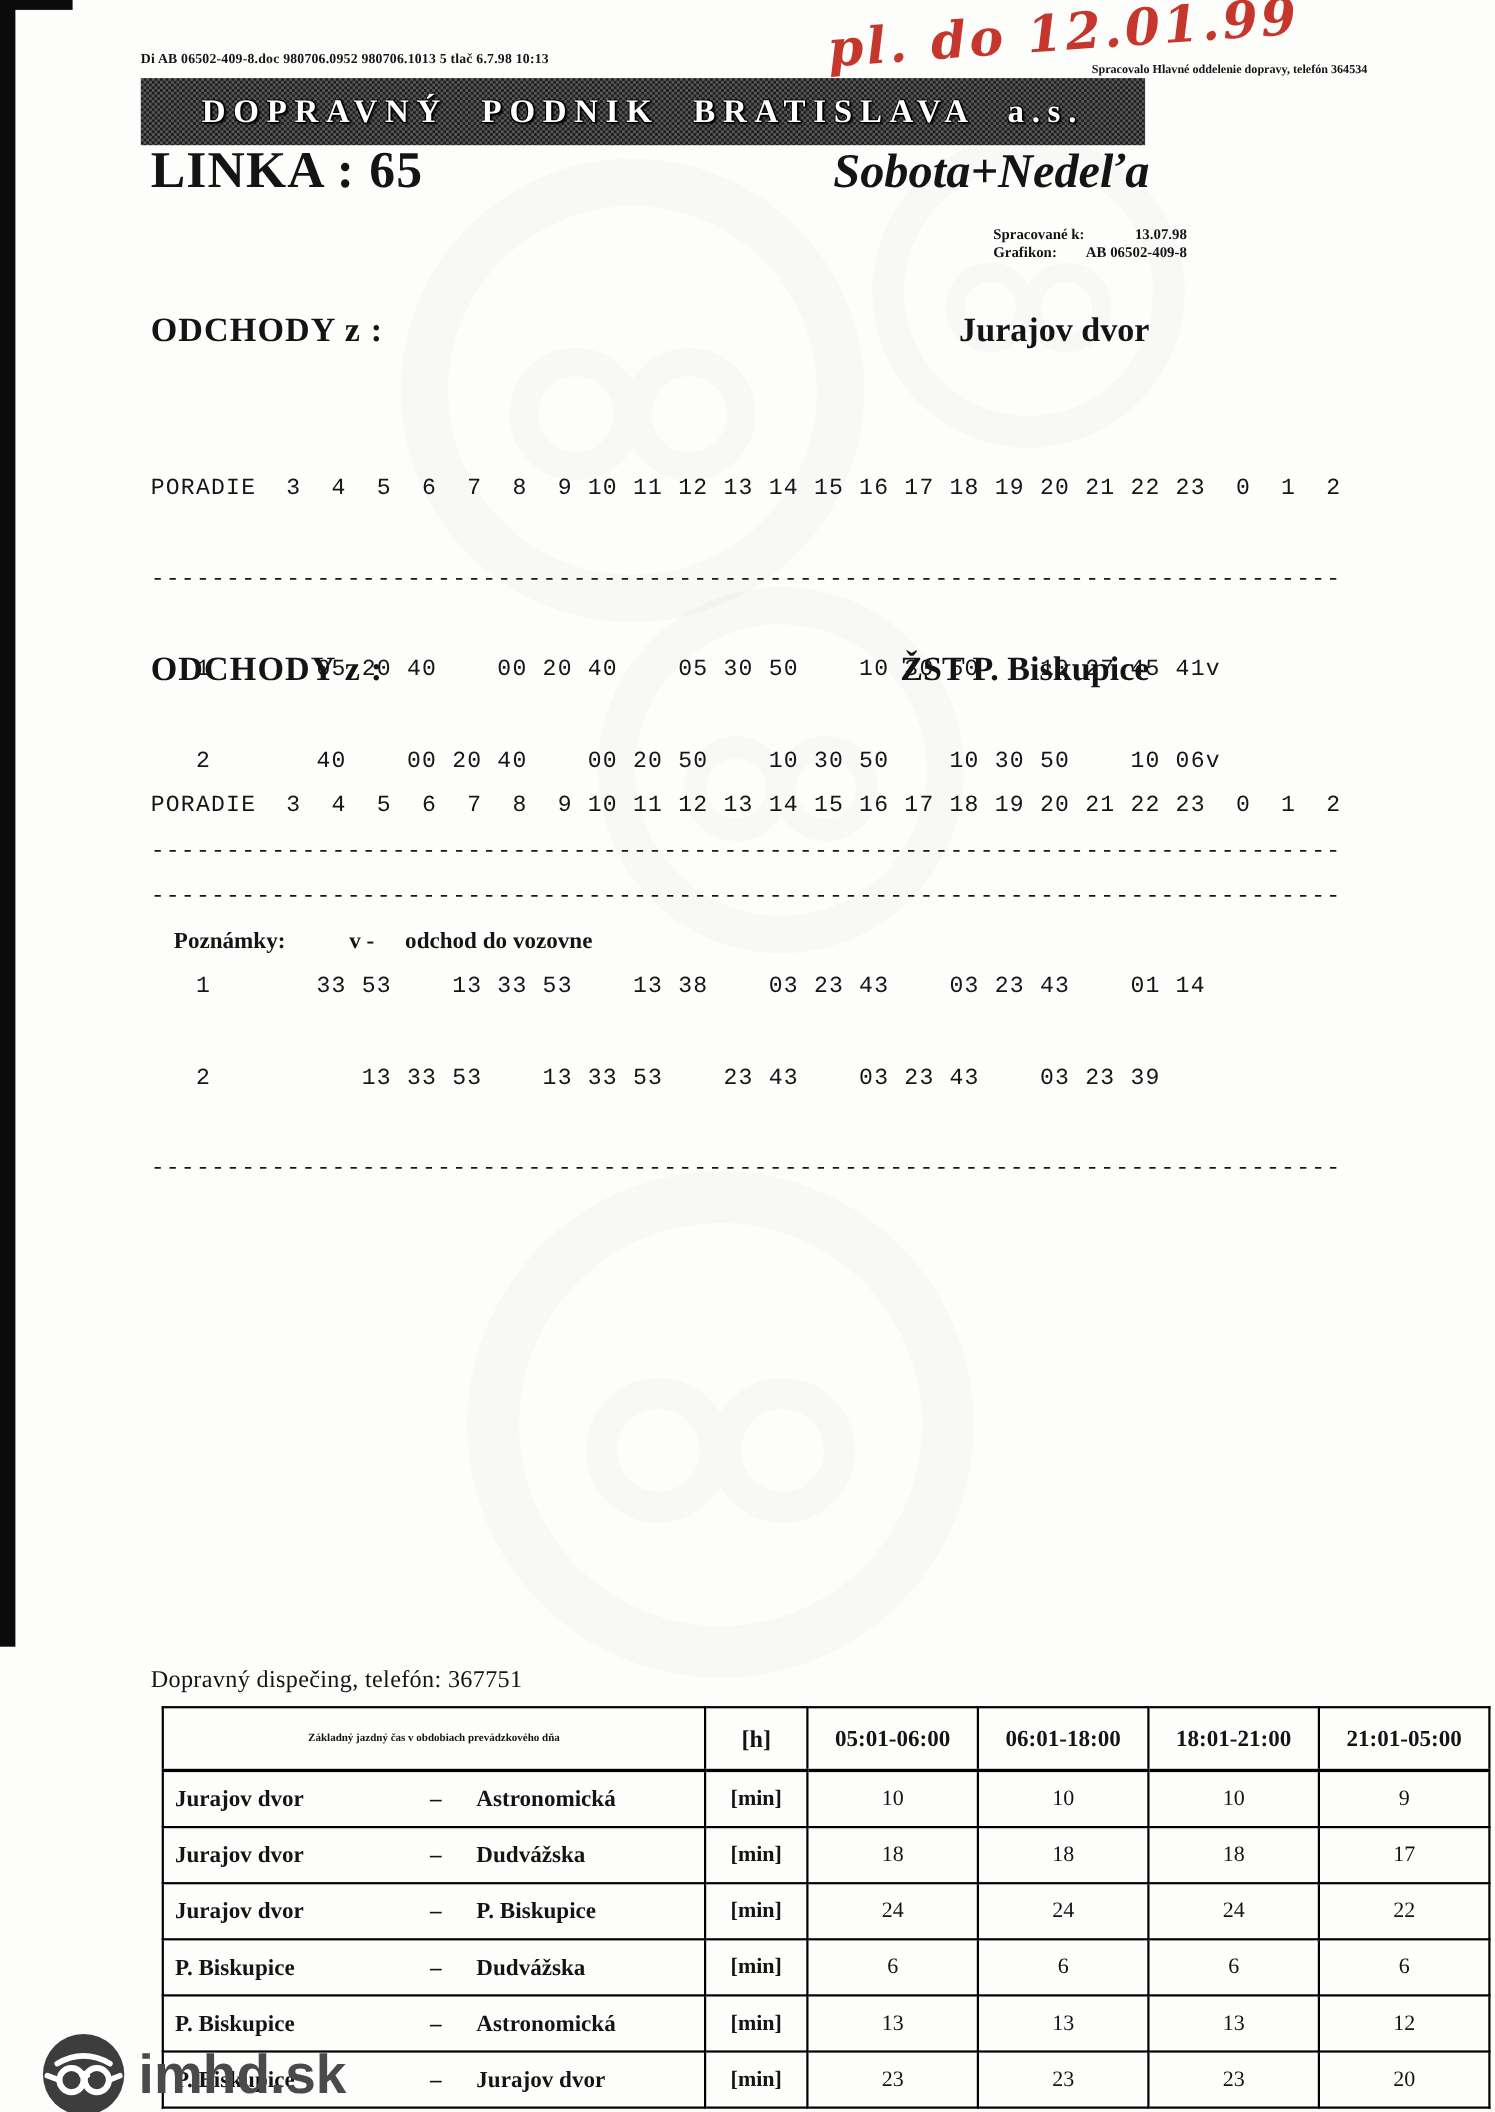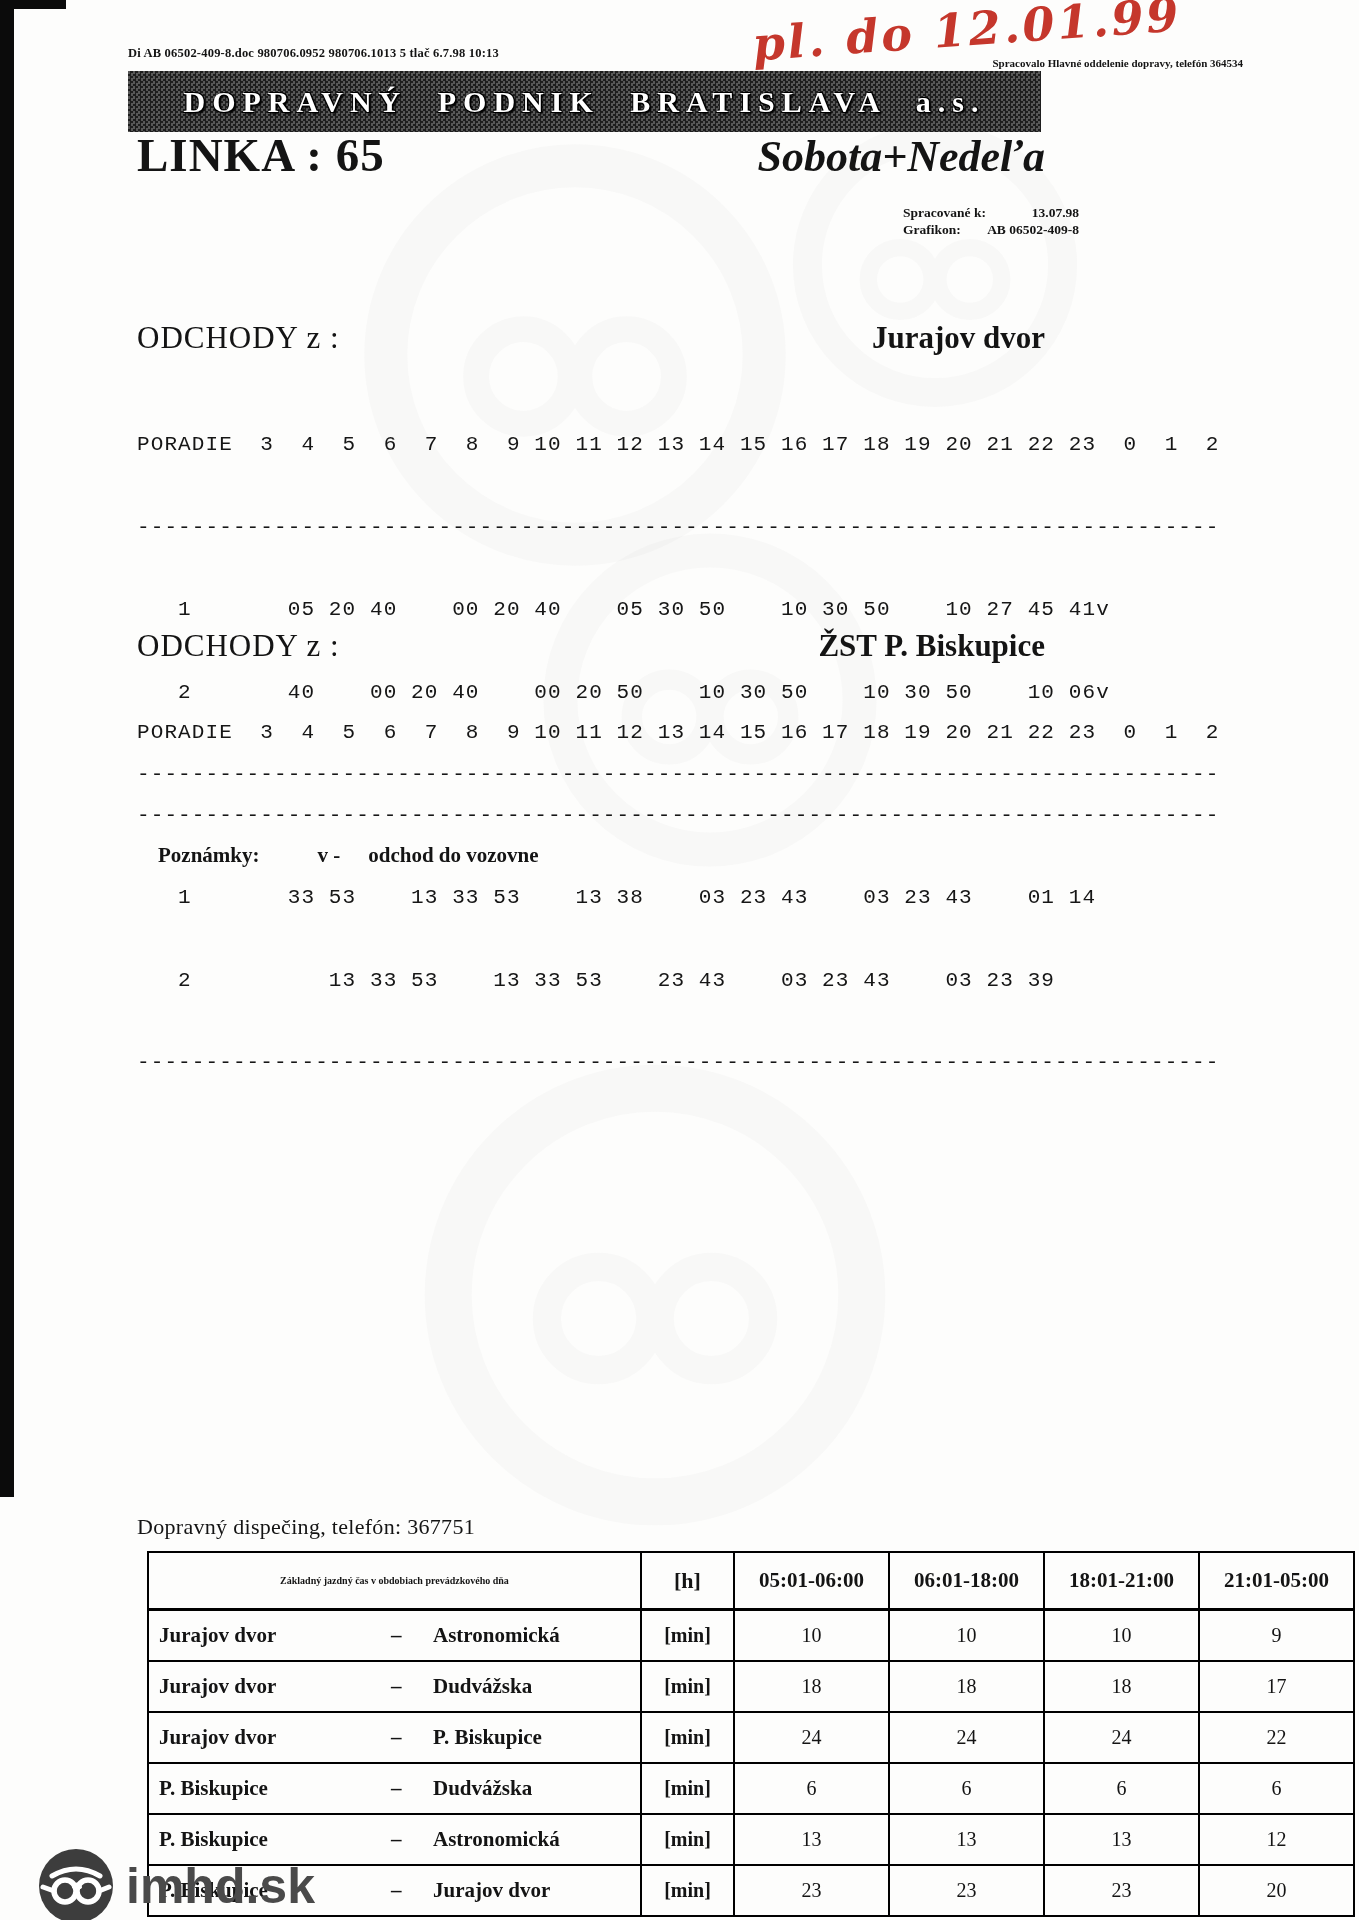--- a/index.html
+++ b/index.html
@@ -36,21 +36,21 @@
   .title-row{position:absolute;left:137px;top:128px;width:908px;display:flex;justify-content:space-between;align-items:baseline;gap:12px;}
   .line-title{font-size:47px;font-weight:700;letter-spacing:1px;}
   .service-days{font-size:44px;font-weight:700;font-style:italic;}
 
   .proc-info{position:absolute;left:903px;top:204px;width:176px;font-size:13.5px;font-weight:700;}
   .proc-info .row{display:flex;justify-content:space-between;line-height:17px;}
 
   .section-head{position:absolute;left:137px;width:908px;display:flex;justify-content:space-between;align-items:baseline;}
   .section-head.s1{top:282px;}
   .section-head.s2{top:590px;}
-  .section-head .h{font-size:31px;font-weight:400;letter-spacing:1px;margin-top:38px;}
+  .section-head .h{font-size:31px;font-weight:700;letter-spacing:1px;}
   .section-head .stop{font-size:31px;font-weight:700;}
 
   .mono{
     position:absolute;left:137px;white-space:pre;
     font-family:"Liberation Mono",monospace;font-size:21px;line-height:27.5px;
     letter-spacing:1.1px;color:#161616;
   }
   .mono.m1{top:376px;}
   .mono.m2{top:664px;}
 

